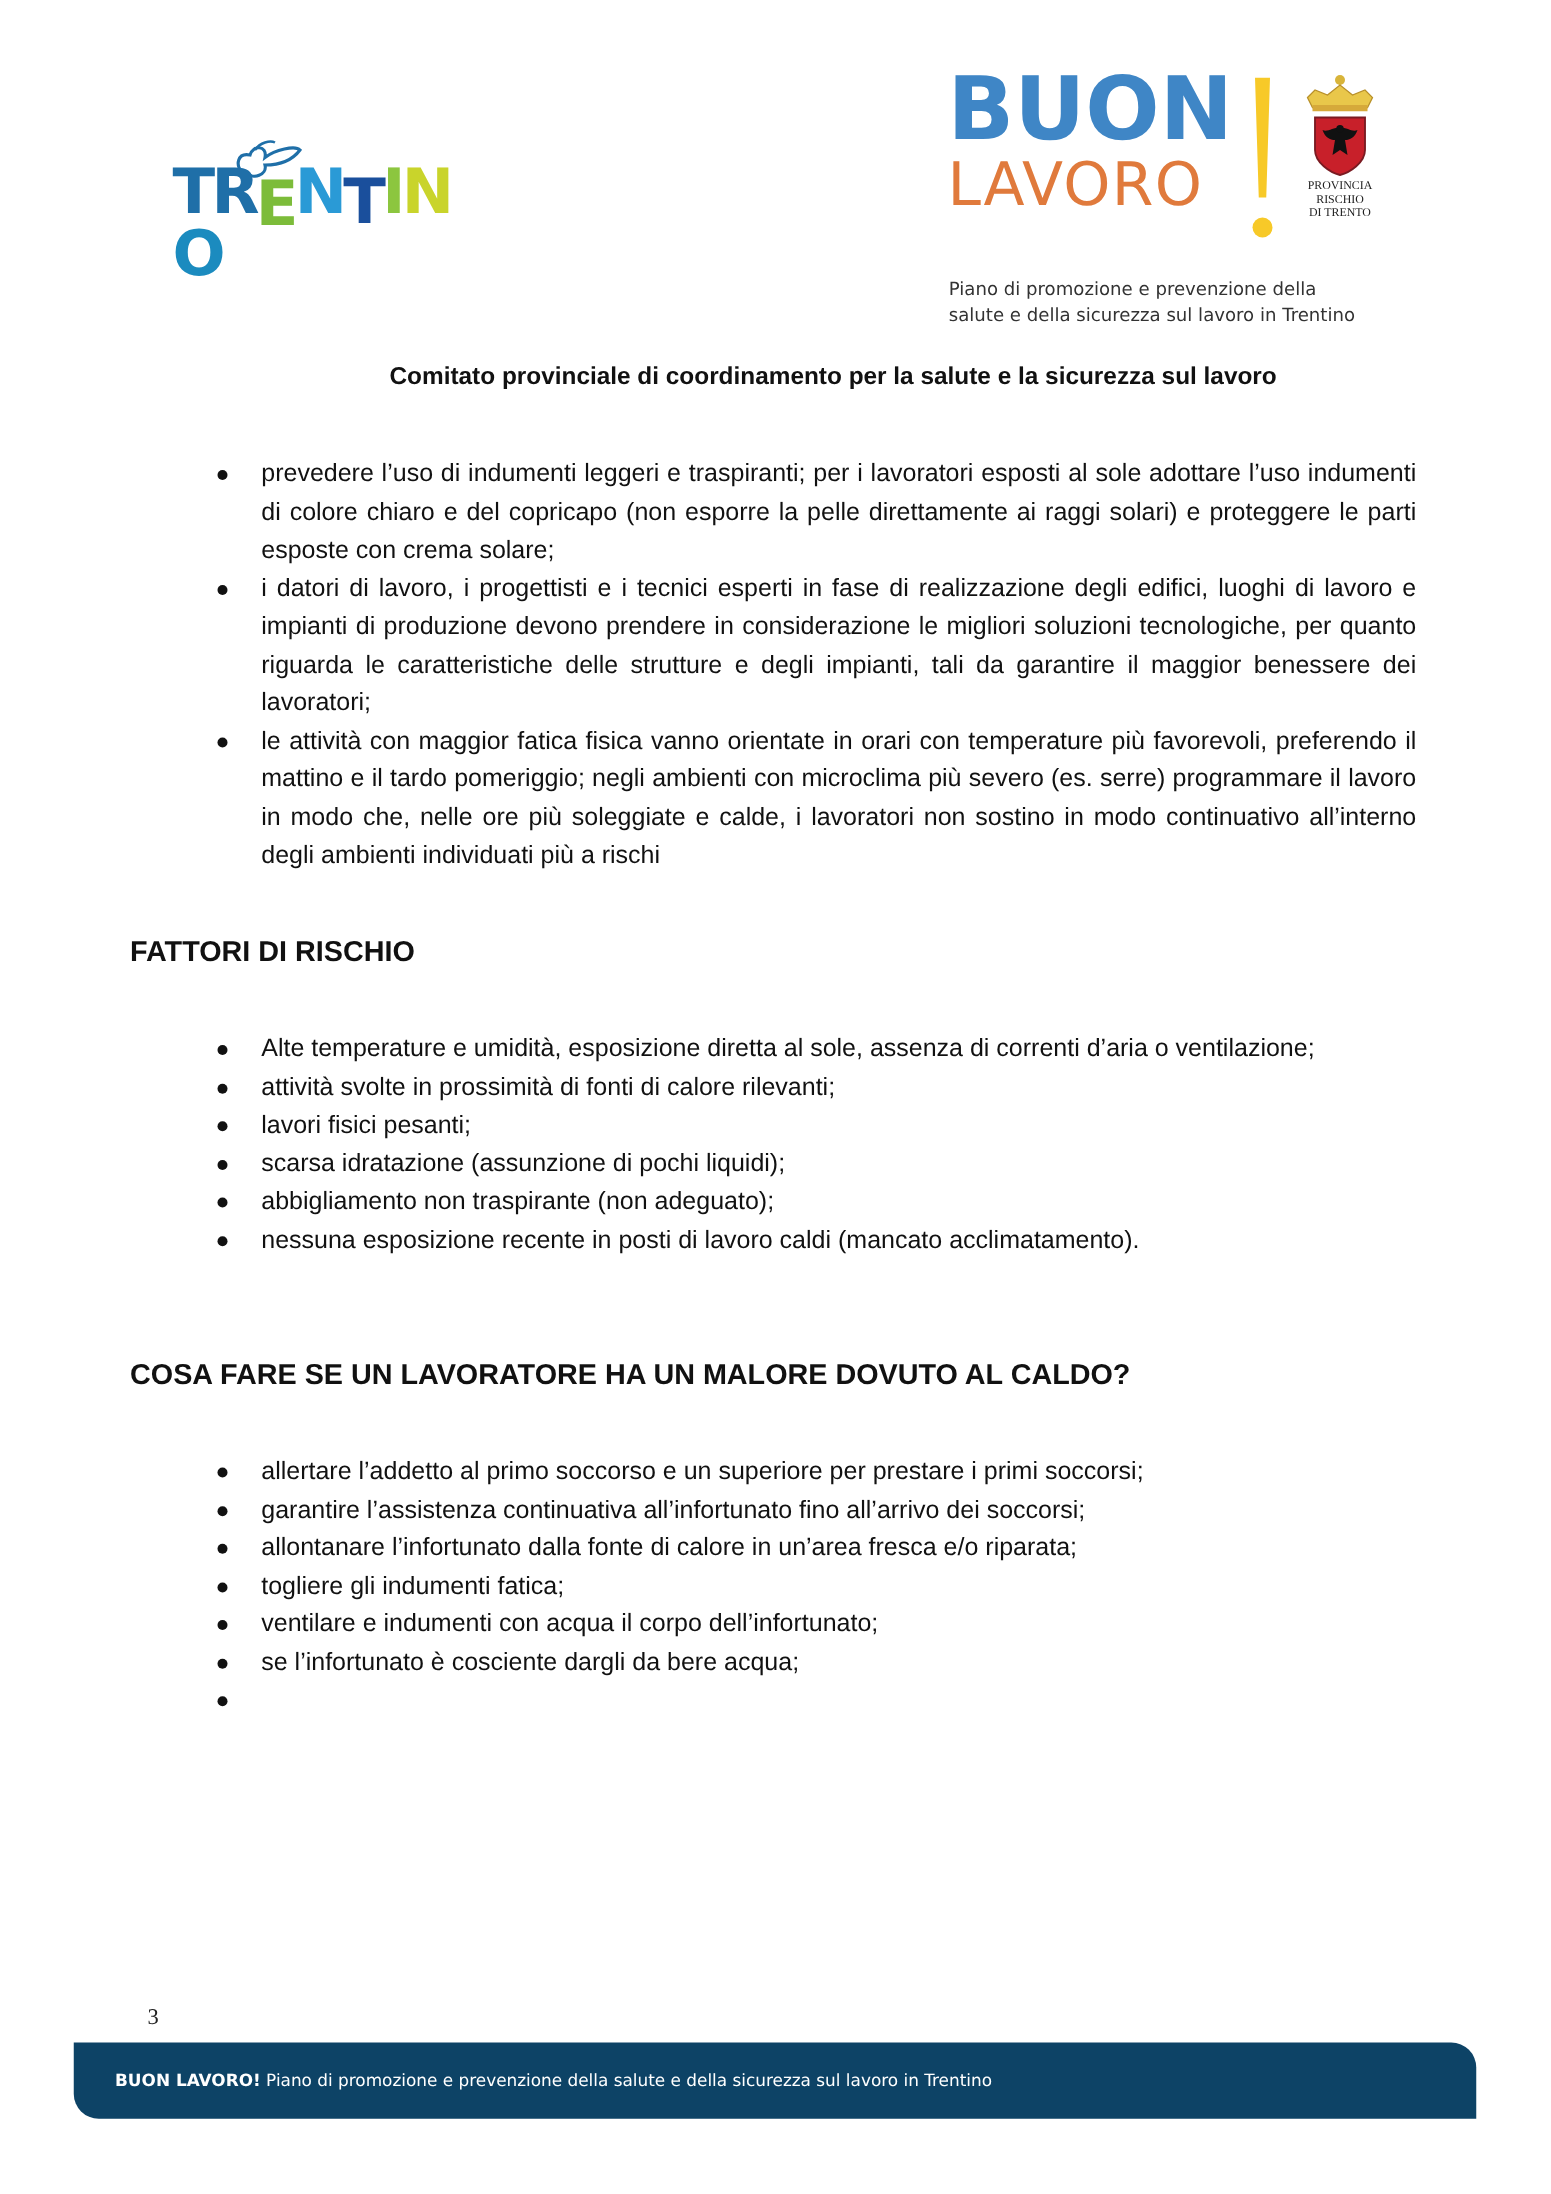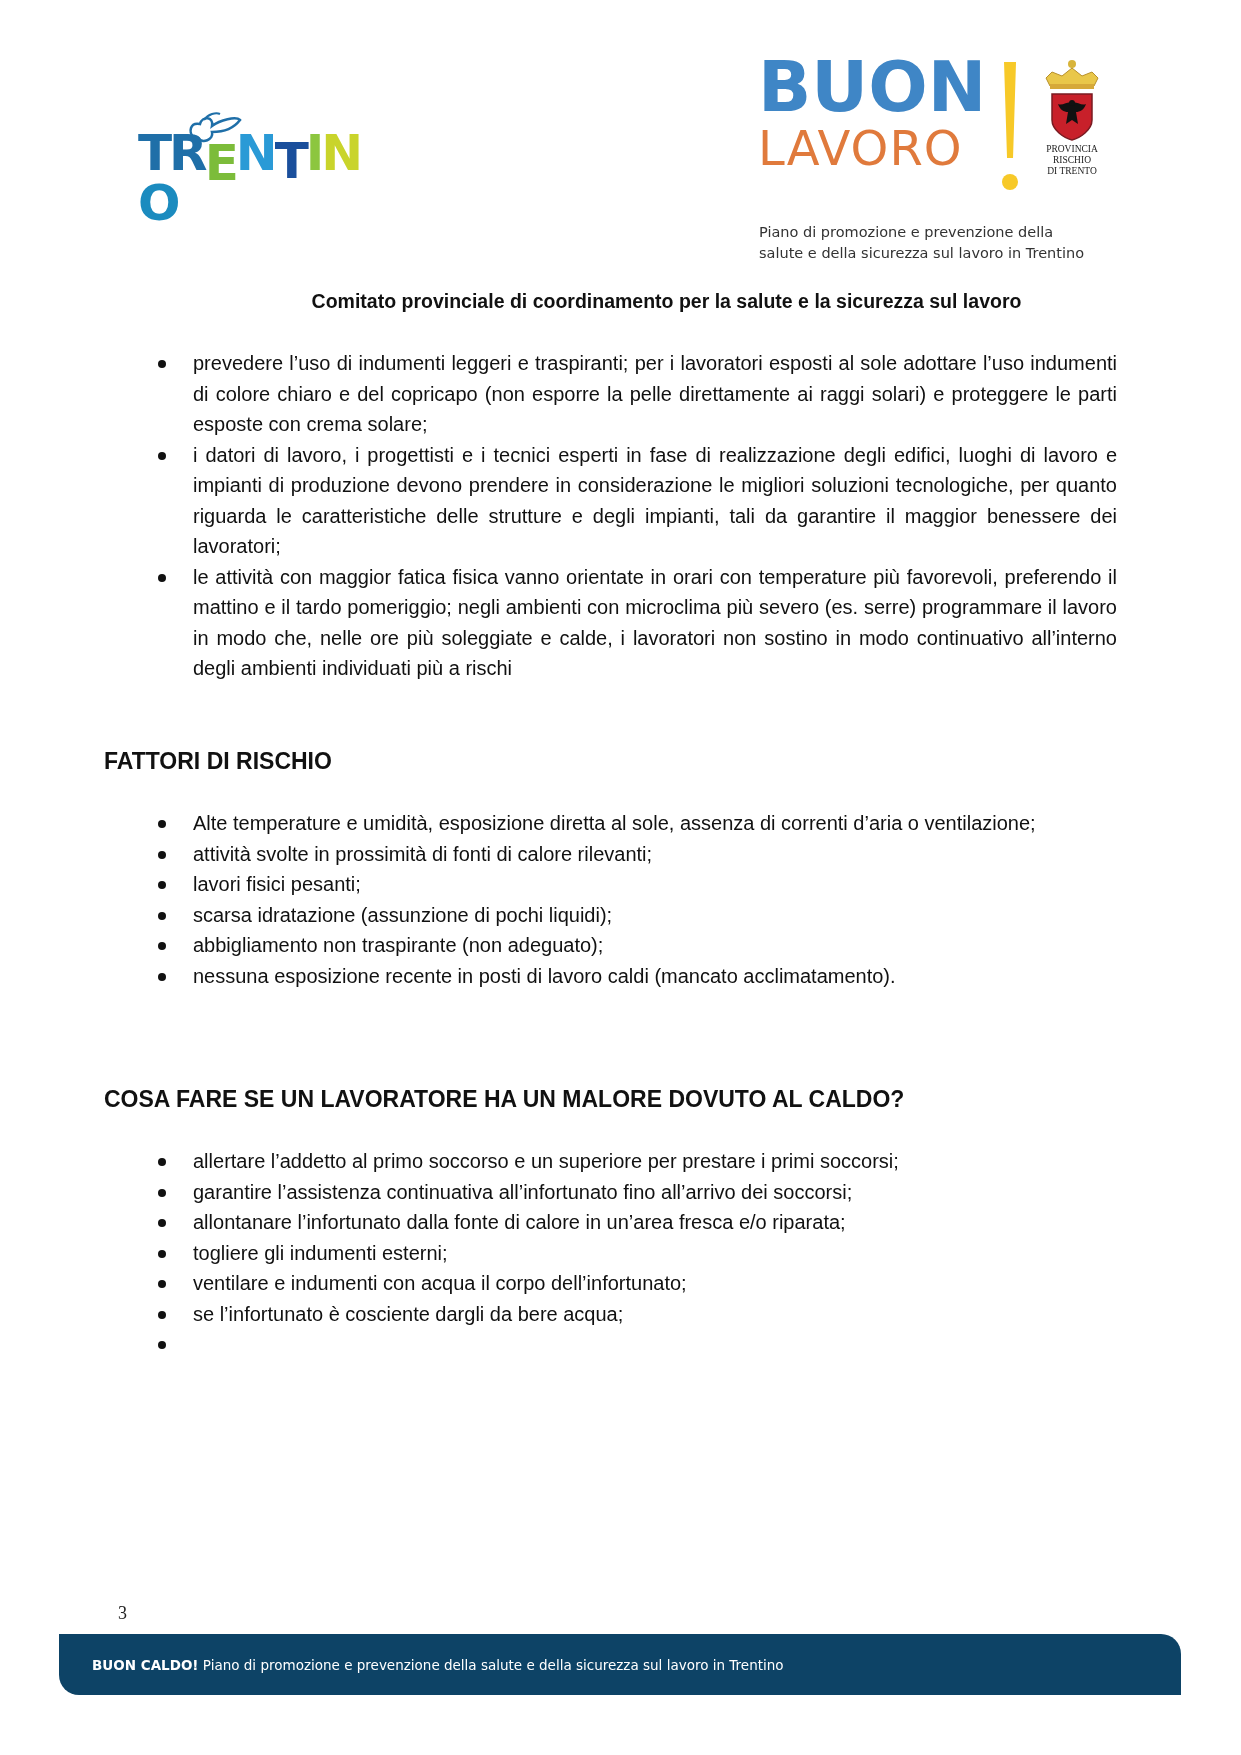--- a/index.html
+++ b/index.html
@@ -15,21 +15,21 @@
   .logo-buon .buon { position: absolute; left: 0; top: -6px; font-family: "DejaVu Sans", sans-serif; font-weight: bold; font-size: 70px; color: #3f86c6; letter-spacing: 0px; line-height: 1; }
   .logo-buon .lavoro { position: absolute; left: 0; top: 66px; font-family: "DejaVu Sans", sans-serif; font-size: 48px; color: #e07a3c; letter-spacing: 1px; line-height: 1; }
   .logo-buon .excl { position: absolute; left: 243px; top: 4px; width: 18px; height: 132px; }
   .logo-buon .tagline { position: absolute; left: 1px; top: 128px; font-family: "DejaVu Sans", sans-serif; font-size: 14.5px; color: #333; line-height: 21px; white-space: nowrap; margin-top: 36px; }
   .crest { position: absolute; left: 1032px; top: 58px; width: 80px; height: 120px; }
   .crest .prov { position: absolute; top: 86px; left: 0; width: 80px; text-align: center; font-family: "Liberation Serif", serif; font-size: 9.5px; line-height: 11px; color: #222; }
 
   
   .doc-title { position: absolute; left: 0; width: 1241px; top: 290px; text-align: center; font-weight: bold; font-size: 19.5px; color: #111; margin-left: 46px; }
   .section-heading { position: absolute; left: 104px; font-weight: bold; font-size: 23px; color: #111; }
-  ul.bullets { position: absolute; left: 0; margin: 0; padding: 0; list-style: none; }
+  ul.bullets { position: absolute; left: 0; margin: 16px; padding: 0; list-style: none; }
   ul.bullets li { position: relative; padding-left: 193px; width: 924px; font-size: 20px; line-height: 30.5px; text-align: justify; }
   ul.bullets li .dot { position: absolute; left: 158px; top: 12px; width: 8px; height: 8px; border-radius: 50%; background: #111; }
 
   
   .page-num { position: absolute; left: 118px; top: 1603px; font-family: "Liberation Serif", serif; font-size: 18px; color: #222; }
   .footer-bar { position: absolute; left: 59px; top: 1634px; width: 1122px; height: 61px; background: #0d4366; border-top-right-radius: 20px; border-bottom-left-radius: 20px; display: flex; align-items: center; }
   .footer-bar .ft { margin-left: 33px; font-family: "DejaVu Sans", sans-serif; font-size: 13.5px; color: #ffffff; white-space: nowrap; }
   .footer-bar .ft b { font-weight: bold; }
 </style>
 </head>
@@ -90,22 +90,22 @@
   <li><span class="dot"></span><span>scarsa idratazione (assunzione di pochi liquidi);</span></li>
   <li><span class="dot"></span><span>abbigliamento non traspirante (non adeguato);</span></li>
   <li><span class="dot"></span><span>nessuna esposizione recente in posti di lavoro caldi (mancato acclimatamento).</span></li>
 </ul>
 
 <div class="section-heading" style="top:1086px">COSA FARE SE UN LAVORATORE HA UN MALORE DOVUTO AL CALDO?</div>
 <ul class="bullets" style="top:1146px">
   <li><span class="dot"></span><span>allertare l’addetto al primo soccorso e un superiore per prestare i primi soccorsi;</span></li>
   <li><span class="dot"></span><span>garantire l’assistenza continuativa all’infortunato fino all’arrivo dei soccorsi;</span></li>
   <li><span class="dot"></span><span>allontanare l’infortunato dalla fonte di calore in un’area fresca e/o riparata;</span></li>
-  <li><span class="dot"></span><span>togliere gli indumenti esterni;</span></li>
+  <li><span class="dot"></span><span>togliere gli indumenti fatica;</span></li>
   <li><span class="dot"></span><span>ventilare e indumenti con acqua il corpo dell’infortunato;</span></li>
   <li><span class="dot"></span><span>se l’infortunato è cosciente dargli da bere acqua;</span></li>
   <li><span class="dot"></span></li>
 </ul>
 
 <div class="page-num">3</div>
 <div class="footer-bar">
-  <div class="ft"><b>BUON CALDO!</b><span> Piano di promozione e prevenzione della salute e della sicurezza sul lavoro in Trentino</span></div>
+  <div class="ft"><b>BUON LAVORO!</b><span> Piano di promozione e prevenzione della salute e della sicurezza sul lavoro in Trentino</span></div>
 </div>
 
 </body></html>

